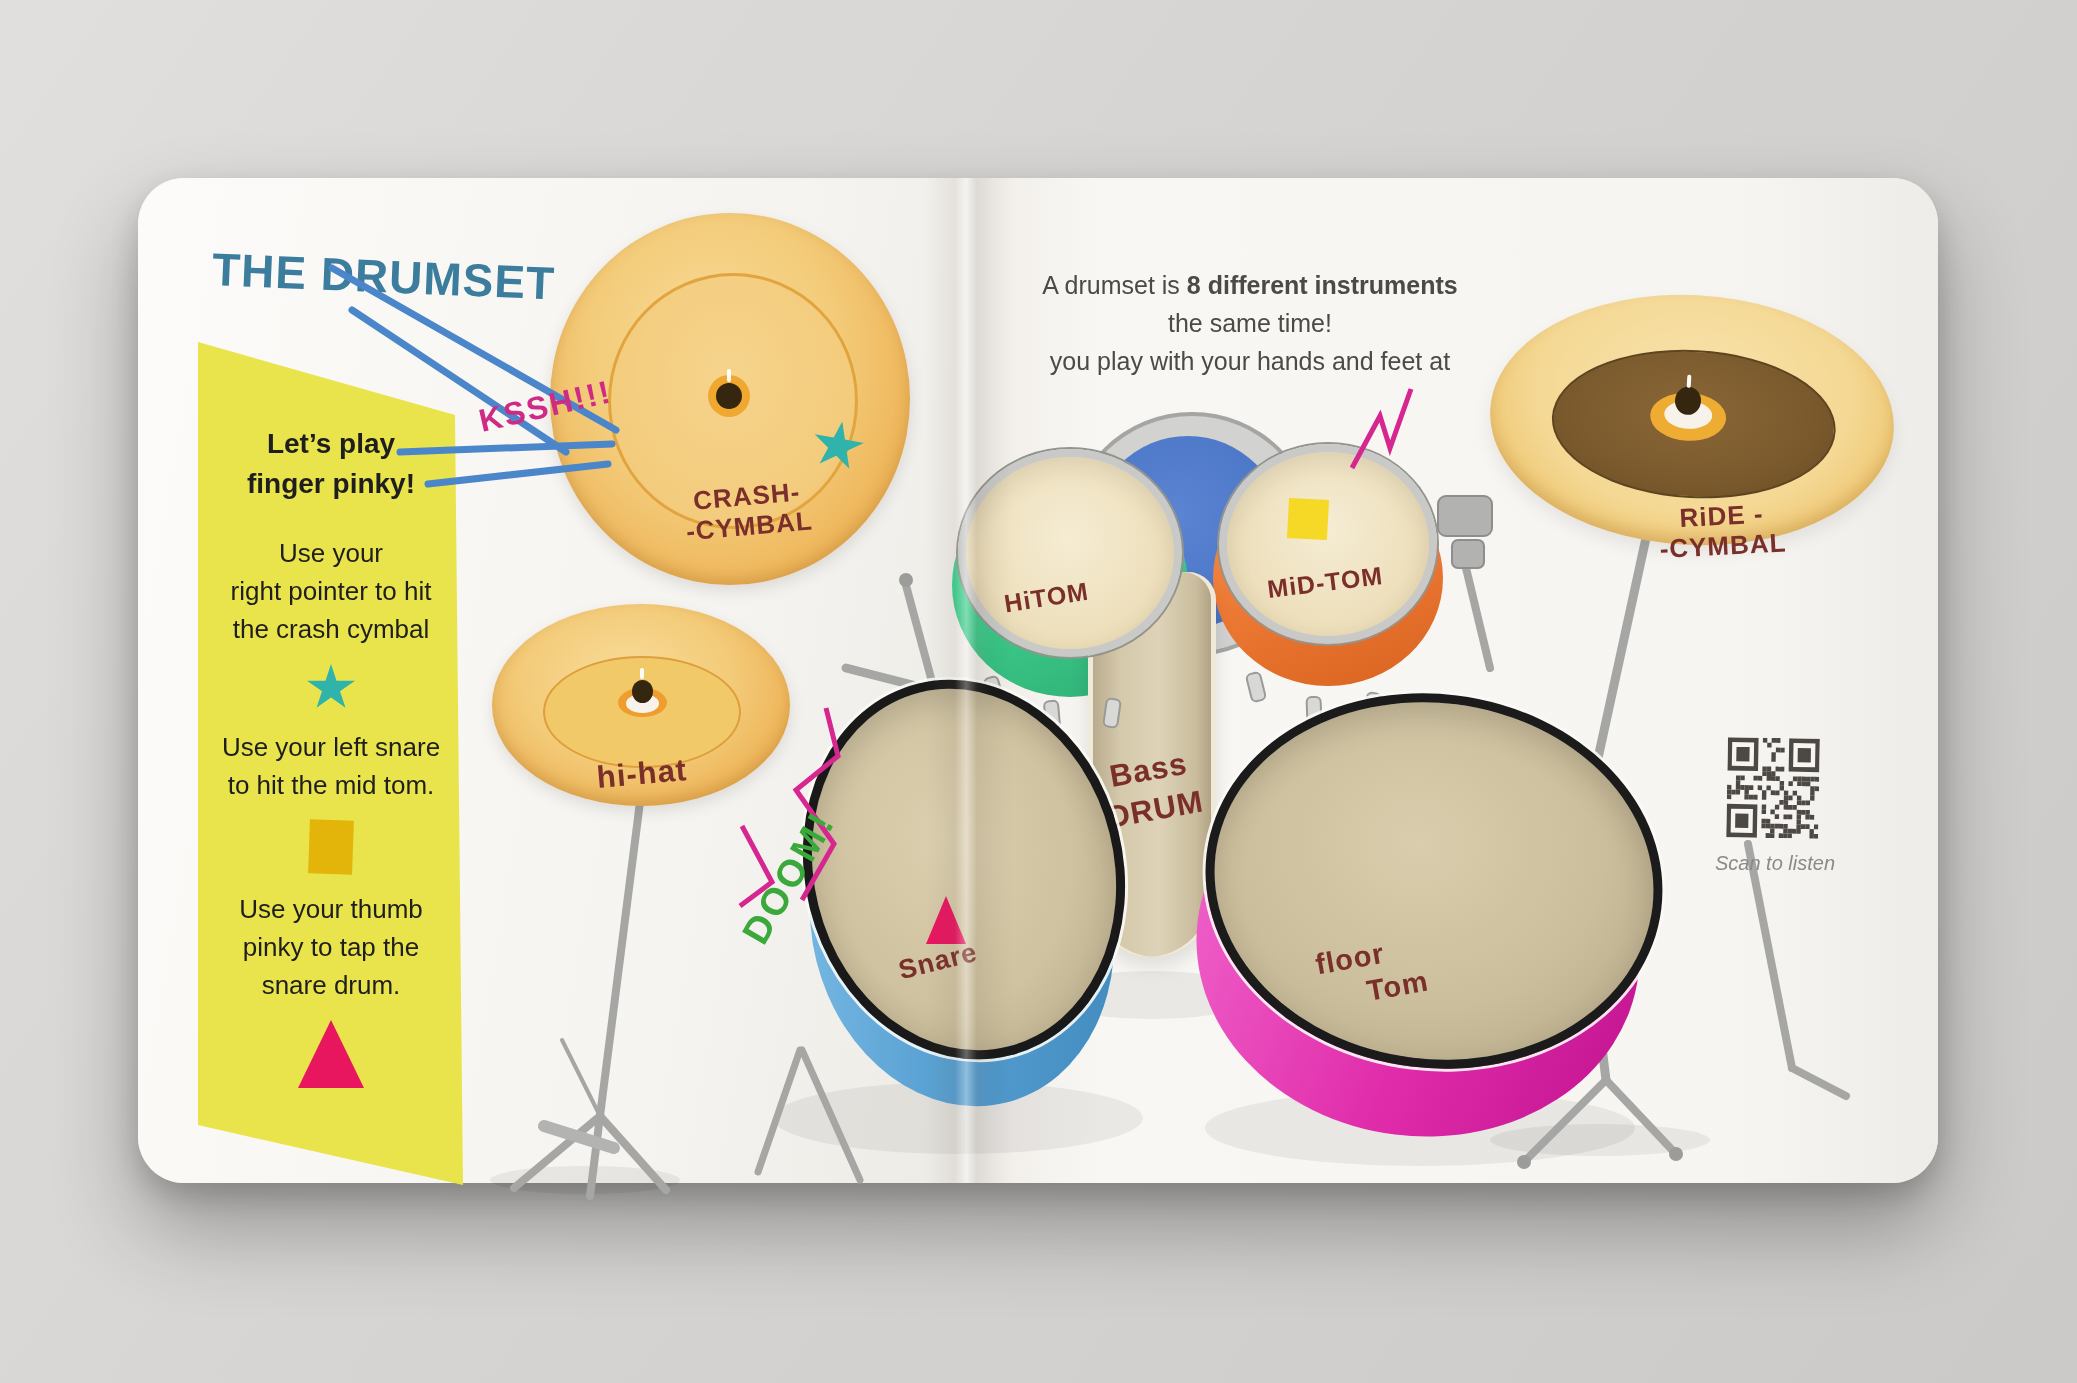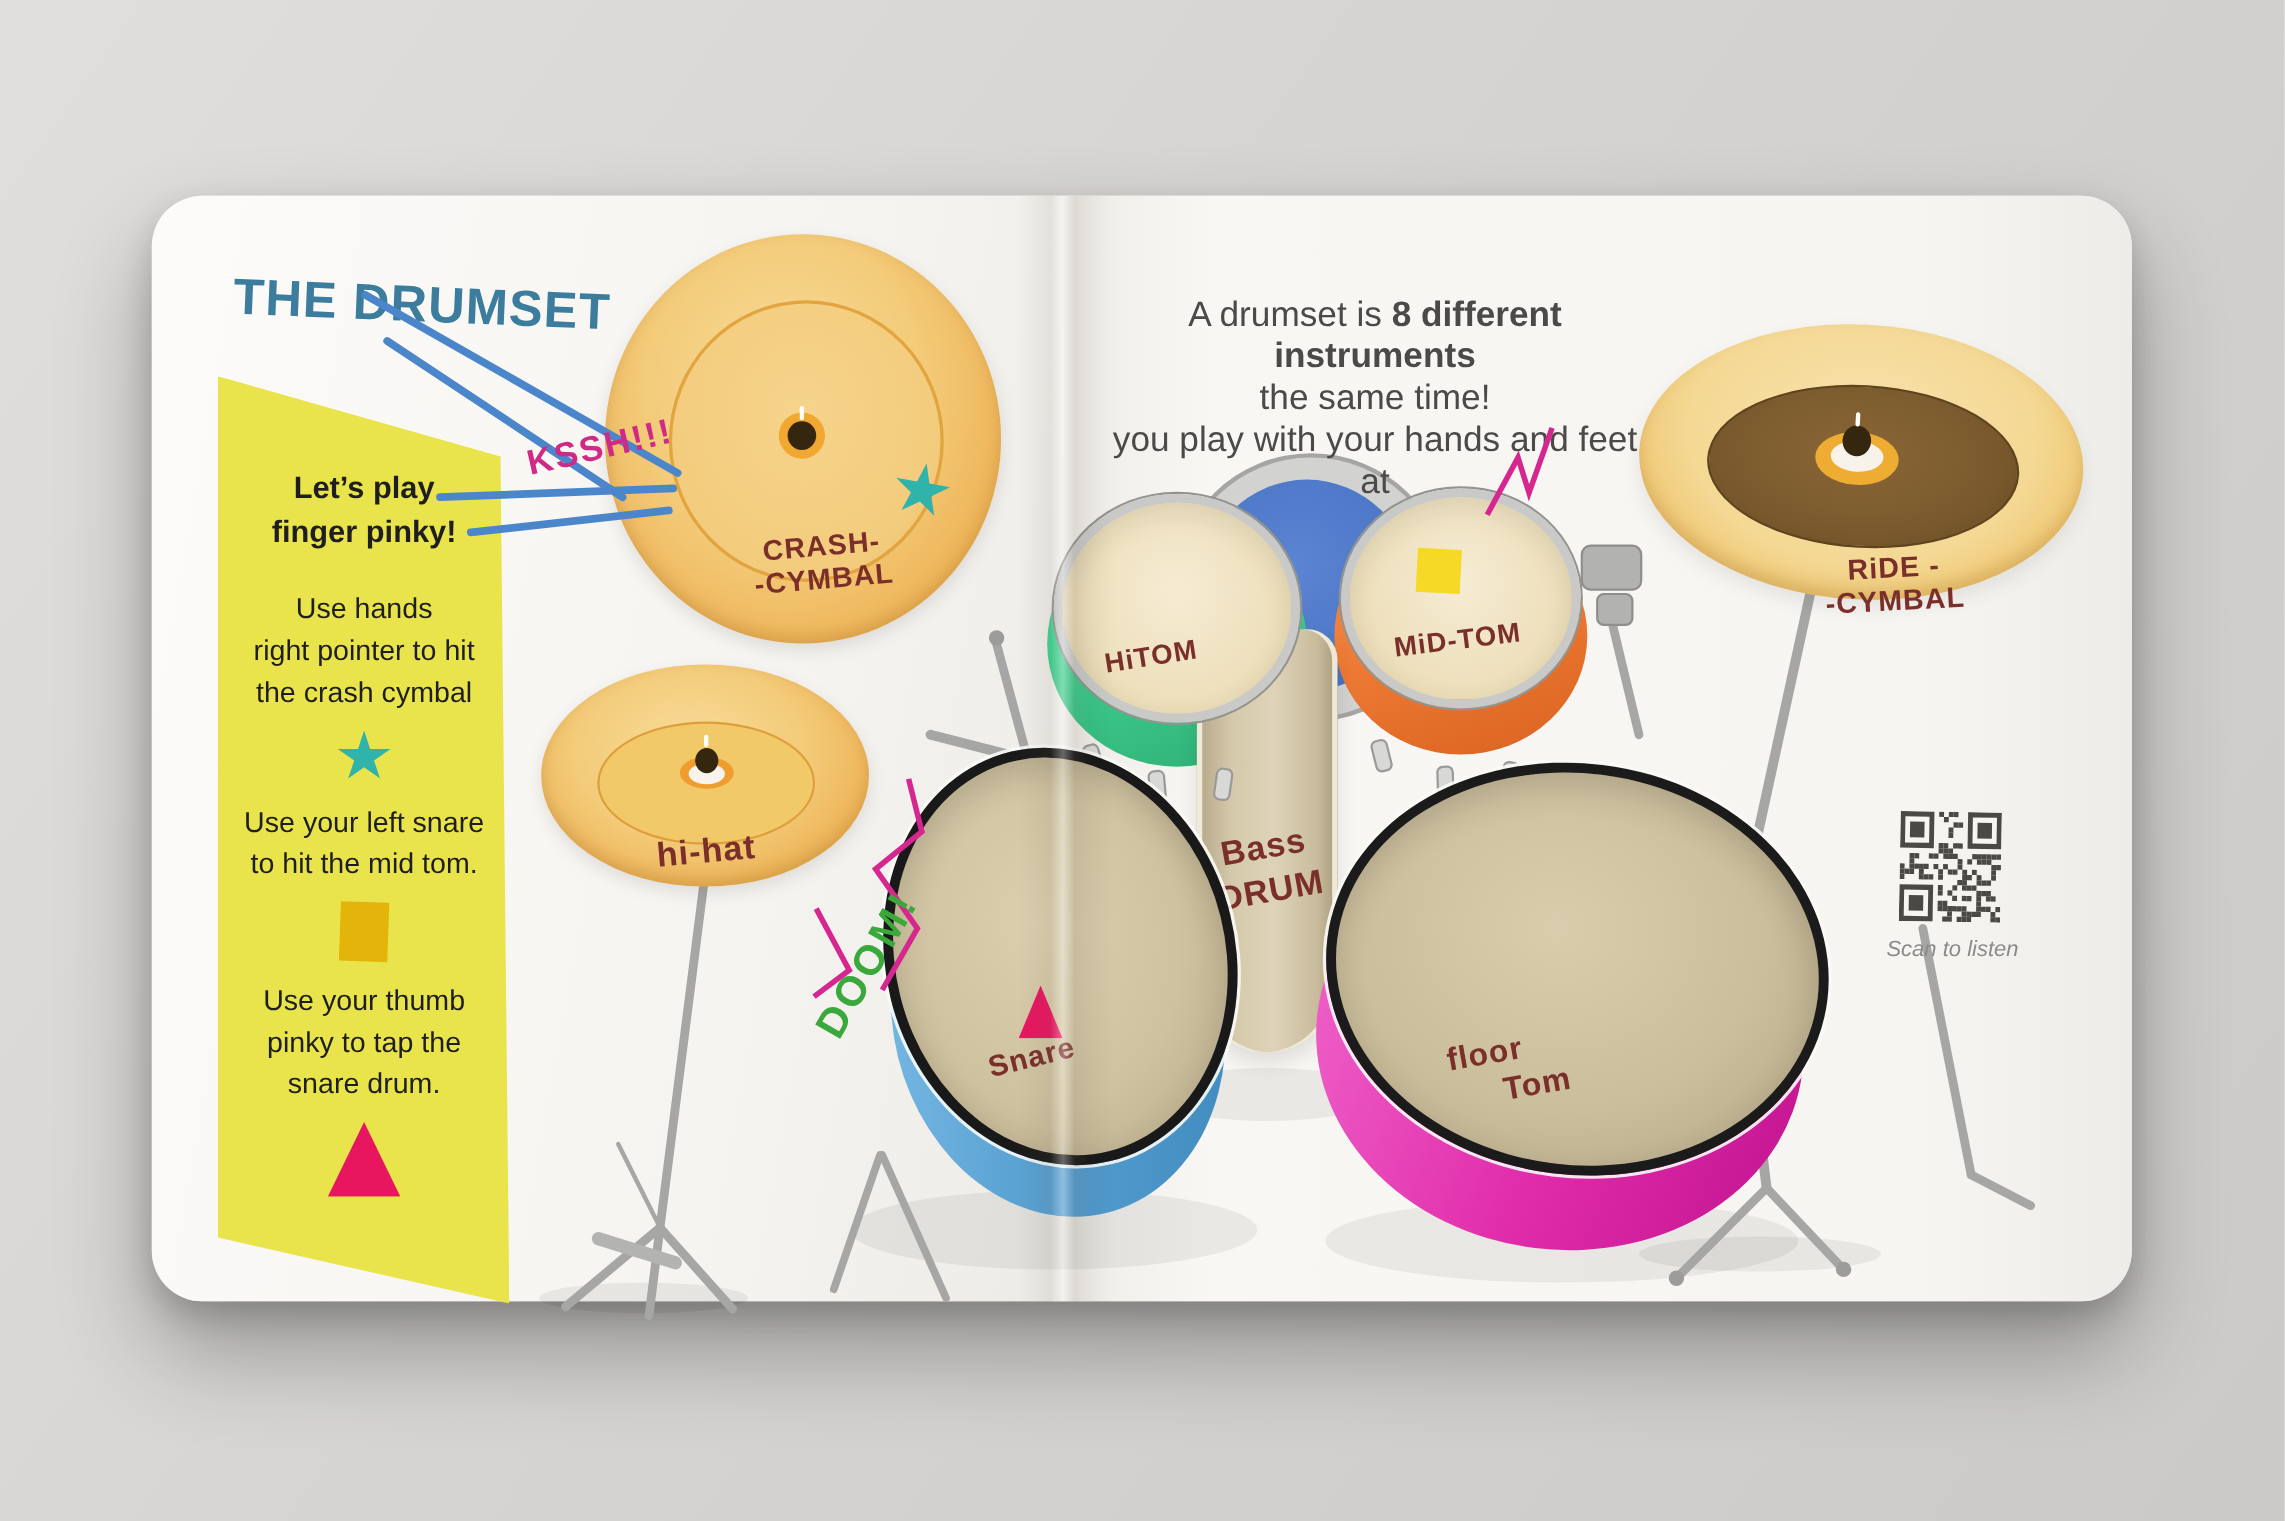--- a/index.html
+++ b/index.html
@@ -114,21 +114,21 @@
     transform:rotate(7deg);border:9px solid #1b1b1b;
     background:radial-gradient(ellipse at 45% 40%,#d9cdad 0%,#cbbe9c 55%,#b0a383 100%);
     box-shadow:0 0 0 3px rgba(250,250,246,.9),inset 0 12px 30px rgba(0,0,0,.14);}
   .floor-label{left:1318px;top:938px;z-index:6;font-size:29px;line-height:35px;transform:rotate(-10deg);}
   .floor-label .l2{margin-left:46px;}
   .mid-square{position:absolute;left:61px;top:47px;width:40px;height:40px;
     background:#f6d826;transform:rotate(3deg);}
   .tomlab{position:absolute;font-size:25px;}
   
   .intro{left:1005px;top:266px;width:490px;z-index:5;text-align:center;
-    font-size:32px;line-height:38px;color:#4b4a48;}
+    font-size:25px;line-height:38px;color:#4b4a48;}
   .qr-wrap{left:1727px;top:738px;z-index:5;transform:rotate(1deg);}
   .qr-caption{left:1705px;top:852px;width:140px;z-index:5;text-align:center;
     font-style:italic;font-size:20px;color:#8a8a88;}
   svg.layer{position:absolute;left:0;top:0;z-index:2;}
   svg.doodles{z-index:6;}
 </style>
 </head>
 <body>
 
 <div class="abs book"></div>
@@ -265,21 +265,21 @@
   </g>
 </svg>
 
 <div class="abs title">THE DRUMSET</div>
 
 <div class="abs panel">
   <div class="panel-inner">
     <div class="panel-head">Let’s play</div>
     <div class="panel-head">finger pinky!</div>
     <div class="panel-gap"></div>
-    <div>Use hands</div>
+    <div>Use your</div>
     <div>right pointer to hit</div>
     <div>the crash cymbal</div>
     <div class="shape star"></div>
     <div>Use your left snare</div>
     <div>to hit the mid tom.</div>
     <div class="shape gold-square"></div>
     <div>Use your thumb</div>
     <div>pinky to tap the</div>
     <div>snare drum.</div>
     <div class="shape pink-tri"></div>

